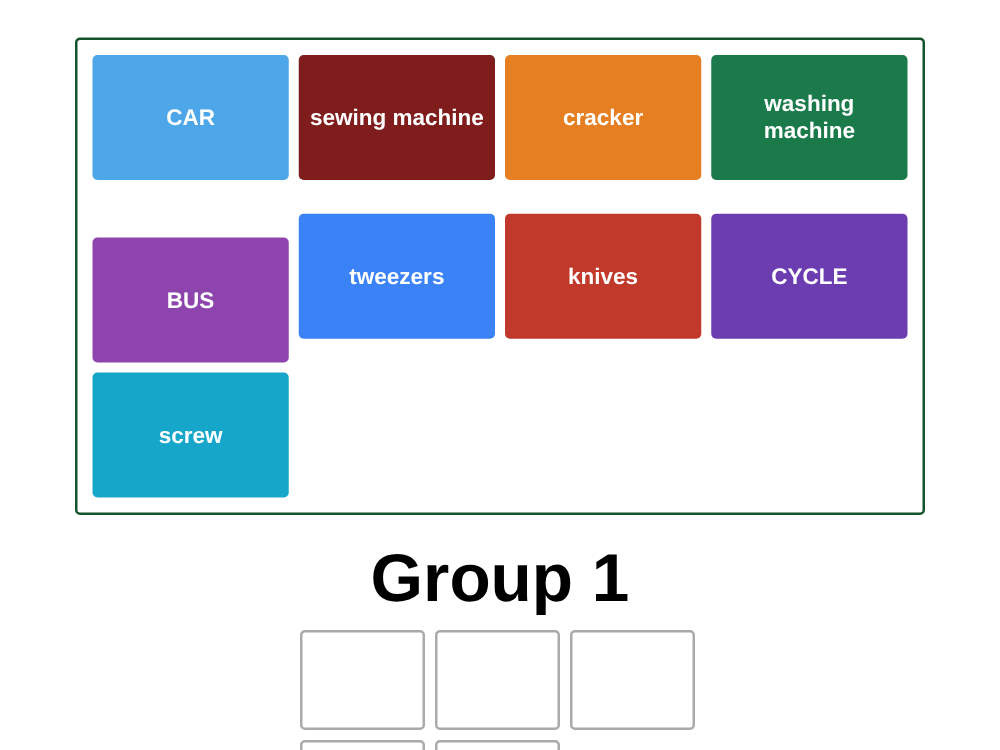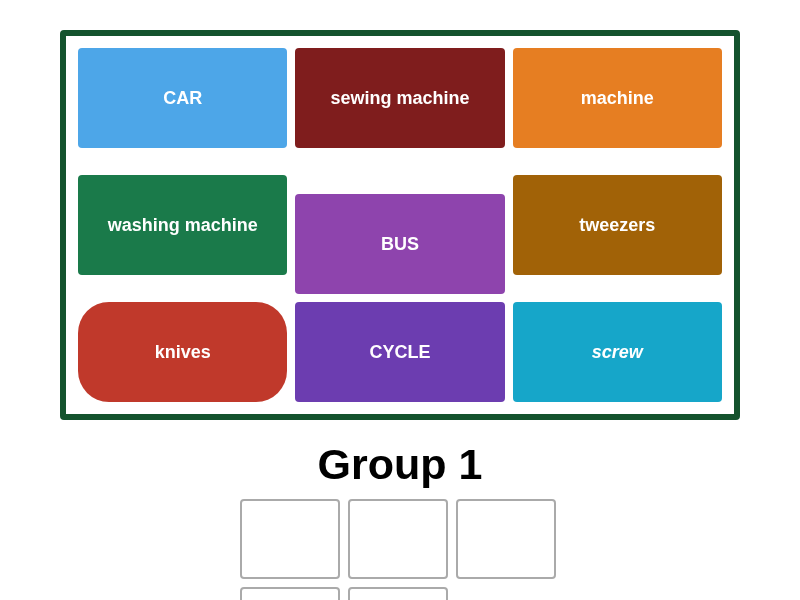--- a/index.html
+++ b/index.html
@@ -7,25 +7,25 @@
       background: #fff;
       font-family: Arial, sans-serif;
       width: 800px;
       height: 600px;
       overflow: hidden;
     }
 
     .top-section {
       margin: 30px auto 0;
       width: 680px;
-      border: 6px solid #14532d;
+      border: 2px solid #14532d;
       border-radius: 4px;
       padding: 12px;
       display: grid;
-      grid-template-columns: repeat(3, 1fr);
+      grid-template-columns: repeat(4, 1fr);
       grid-template-rows: repeat(2, 1fr);
       gap: 8px;
     }
 
     .word-card {
       display: flex;
       align-items: center;
       justify-content: center;
       text-align: center;
       color: #fff;
@@ -44,21 +44,21 @@
     }
 
     .group-container {
       display: flex;
       flex-direction: column;
       align-items: center;
       width: 320px;
     }
 
     .group-title {
-      font-size: 43px;
+      font-size: 54px;
       font-weight: bold;
       margin-bottom: 10px;
       color: #000;
     }
 
     .group-slots {
       display: flex;
       flex-direction: column;
       gap: 8px;
       width: 100%;
@@ -76,27 +76,27 @@
       height: 80px;
       background: #fff;
     }
   </style>
 </head>
 <body>
 
 <div class="top-section" id="card-grid">
     <div class="word-card" style="background-color: rgb(77, 166, 232);">CAR</div>
     <div class="word-card" style="background-color: #7f1d1d;">sewing machine</div>
-    <div class="word-card" style="background-color: rgb(230, 126, 34);">machine</div>
+    <div class="word-card" style="background-color: rgb(230, 126, 34);">cracker</div>
     <div class="word-card" style="background-color: rgb(26, 122, 74);">washing machine</div>
     <div class="word-card" style="background-color: rgb(142, 68, 173); margin-top: 19px;">BUS</div>
-    <div class="word-card" style="background-color: #a16207;">tweezers</div>
-    <div class="word-card" style="background-color: rgb(192, 57, 43); border-radius: 31px;">knives</div>
+    <div class="word-card" style="background-color: #3b82f6;">tweezers</div>
+    <div class="word-card" style="background-color: rgb(192, 57, 43);">knives</div>
     <div class="word-card" style="background-color: rgb(108, 61, 176); text-align: center;">CYCLE</div>
-    <div class="word-card" style="background-color: rgb(22, 166, 201); font-style: italic;">screw</div>
+    <div class="word-card" style="background-color: rgb(22, 166, 201);">screw</div>
   </div>
 
 <div class="bottom-section">
   <div class="group-container">
     <div class="group-title">Group 1</div>
     <div class="group-slots">
       <div class="slot-row">
         <div class="drop-slot"></div>
         <div class="drop-slot"></div>
         <div class="drop-slot"></div>

